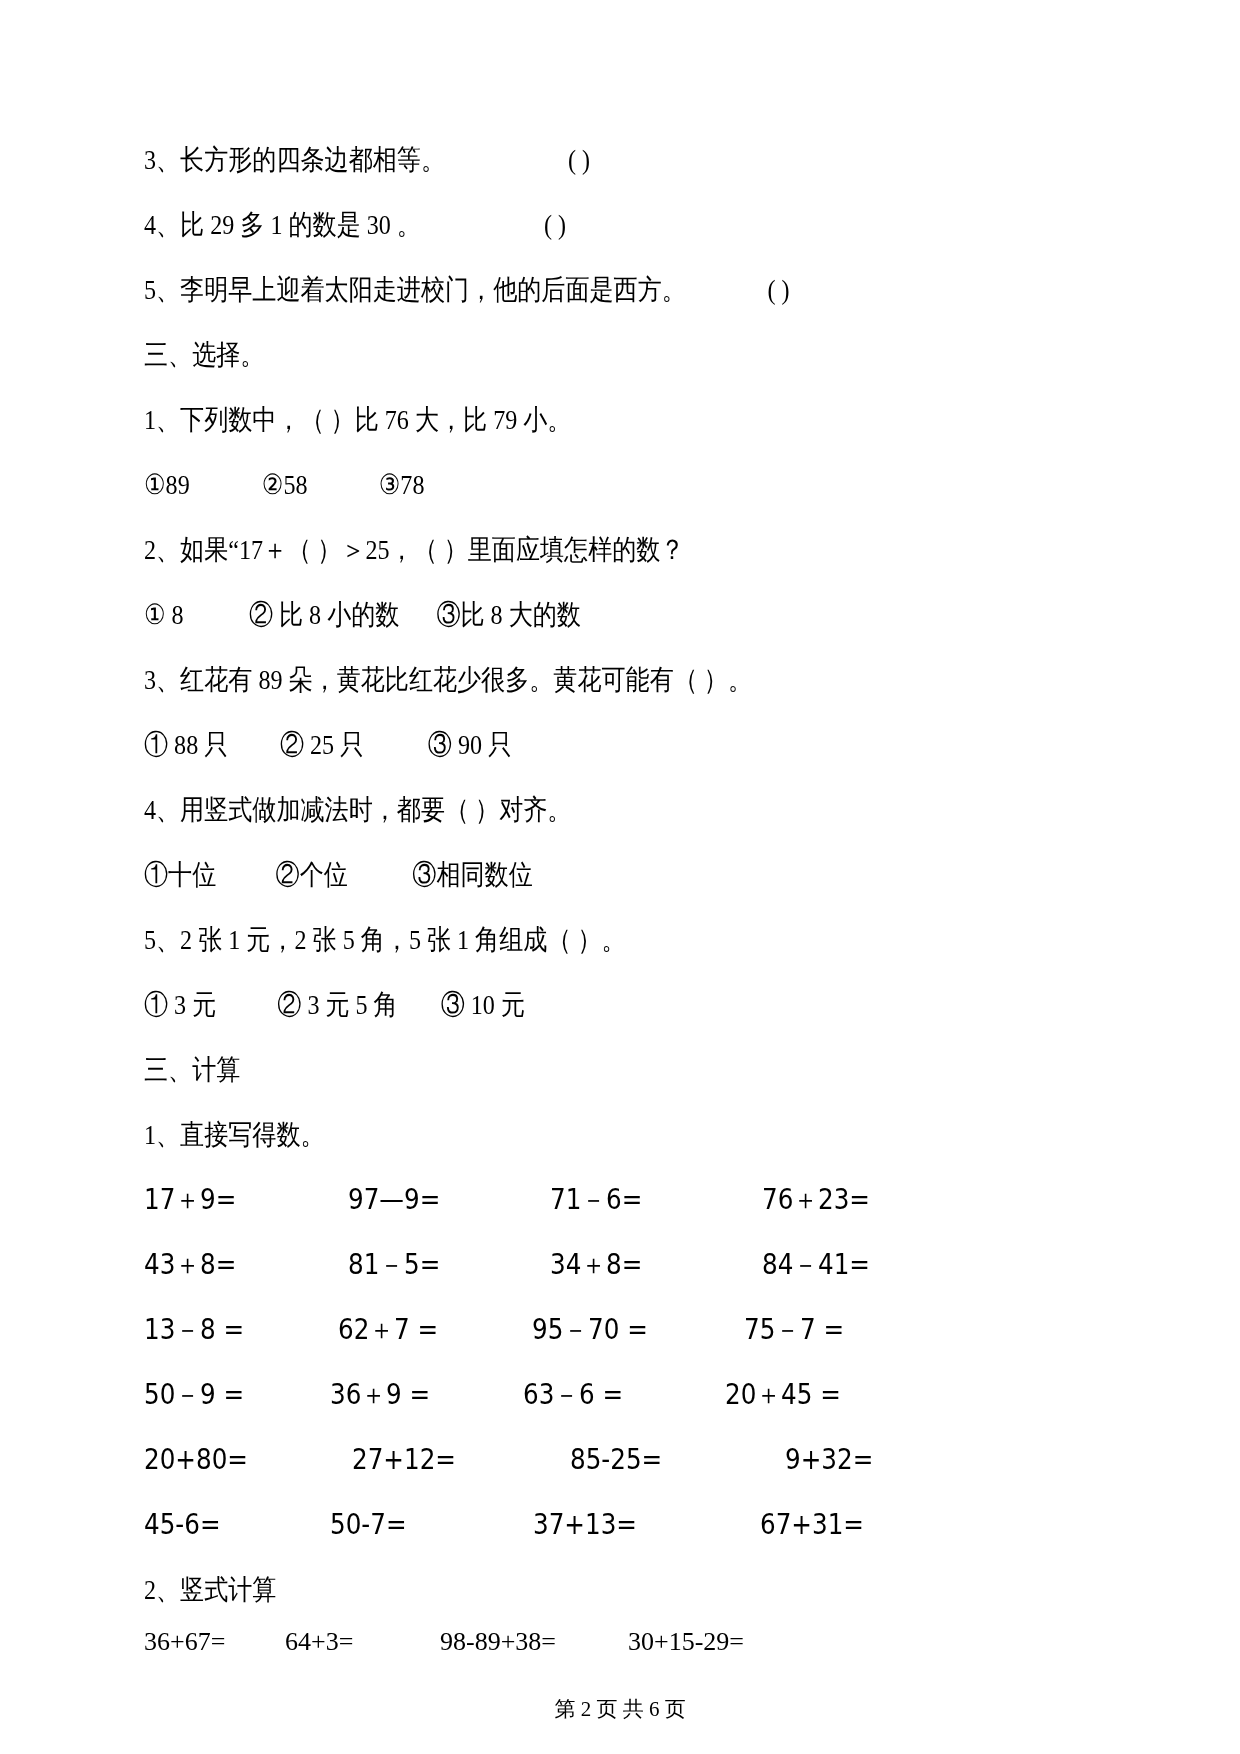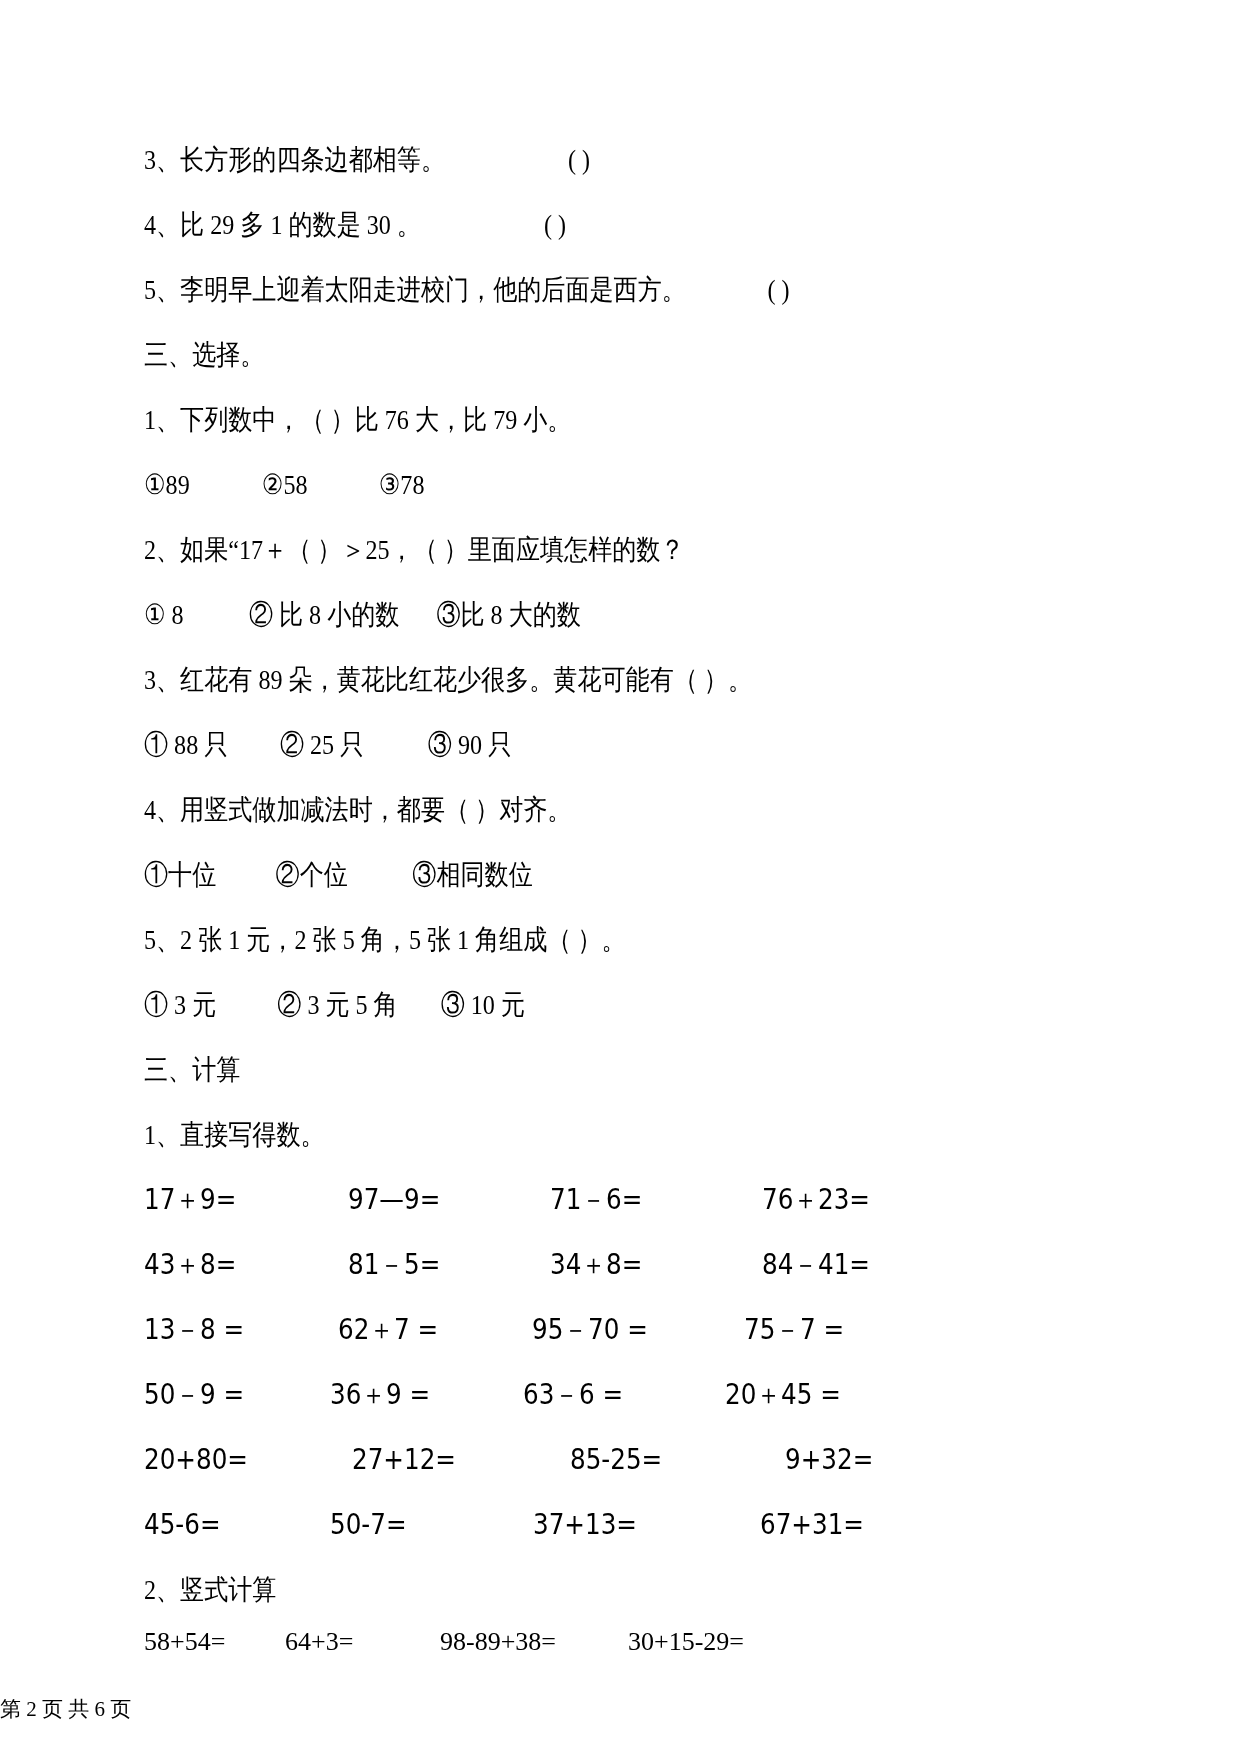--- a/index.html
+++ b/index.html
@@ -52,20 +52,21 @@
       line-height: 36px;
       font-family: "Liberation Serif", serif;
       font-size: 26px;
       white-space: nowrap;
     }
     .footer {
       position: absolute;
       top: 1692px;
       left: 0;
       width: 1240px;
+      text-align: center;
       font-size: 21px;
       line-height: 34px;
       font-family: "Liberation Serif", serif;
     }
   </style>
 </head>
 <body>
 
 <div class="page">
 
@@ -146,19 +147,19 @@
   <div class="eq" style="top:1440px;left:352px">27+12=</div>
   <div class="eq" style="top:1440px;left:570px">85-25=</div>
   <div class="eq" style="top:1440px;left:785px">9+32=</div>
 
   <div class="eq" style="top:1505px;left:144px">45-6=</div>
   <div class="eq" style="top:1505px;left:330px">50-7=</div>
   <div class="eq" style="top:1505px;left:533px">37+13=</div>
   <div class="eq" style="top:1505px;left:760px">67+31=</div>
 
   <div class="line" style="top:1570px">2、竖式计算</div>
-  <div class="veq" style="top:1624px;left:144px">58+54=</div>
+  <div class="veq" style="top:1624px;left:144px">36+67=</div>
   <div class="veq" style="top:1624px;left:285px">64+3=</div>
   <div class="veq" style="top:1624px;left:440px">98-89+38=</div>
   <div class="veq" style="top:1624px;left:628px">30+15-29=</div>
 
   <div class="footer">第 2 页 共 6 页</div>
 </div>
 
 </body></html>

